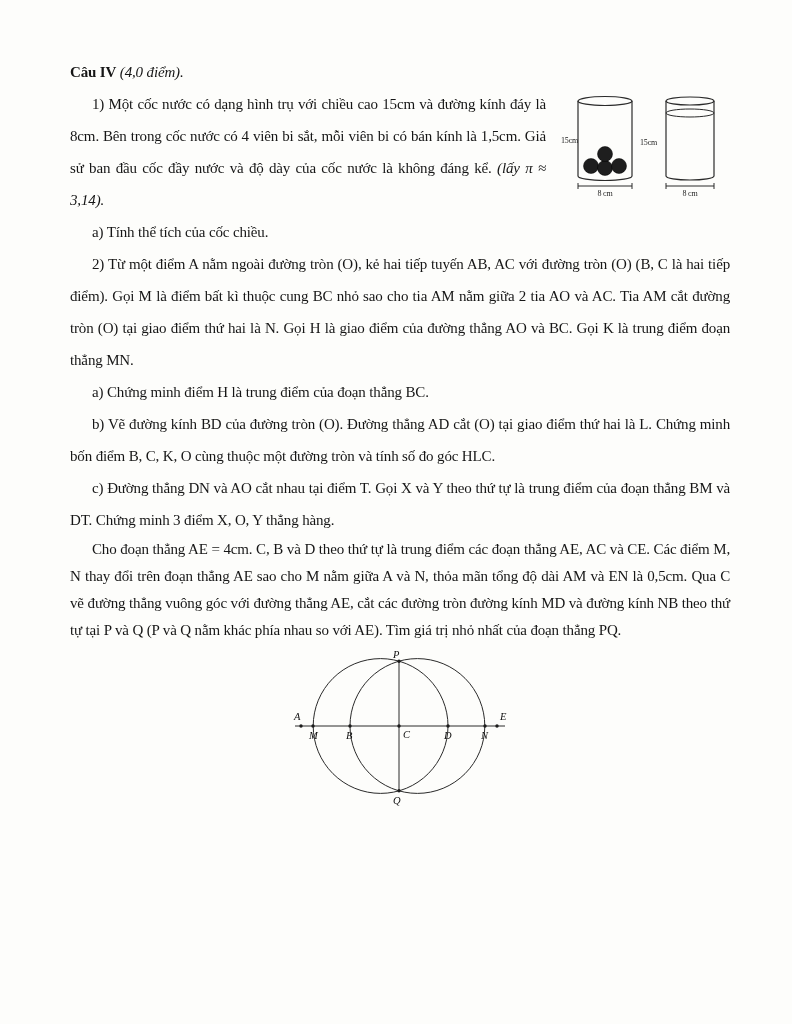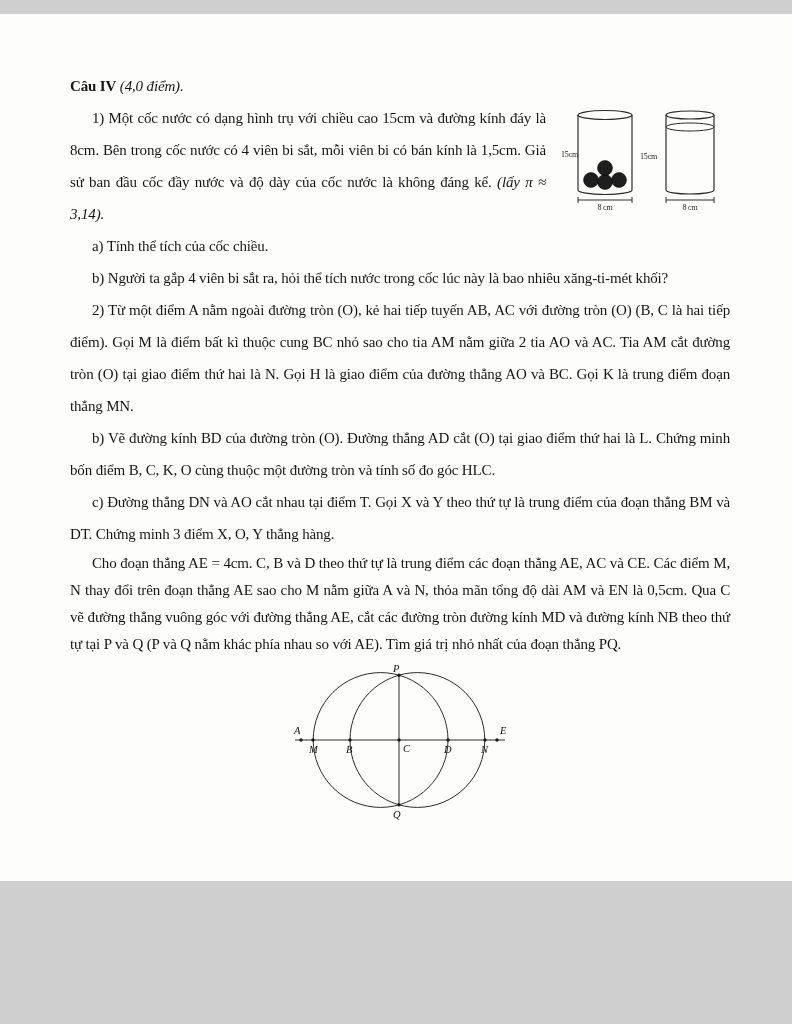--- a/index.html
+++ b/index.html
@@ -1,18 +1,18 @@
 <!DOCTYPE html>
 <html><head>
 <meta charset="utf-8">
 <style>
   * { box-sizing: border-box; }
   html,body { margin:0; padding:0; background:#cfcfcf; }
   .page {
-    width:792px; height:867px; margin:14px auto; background:#fdfdfb;
+    width:792px; height:1024px; margin:0 auto; background:#fdfdfb;
     position:relative; overflow:hidden; color:#161616;
     font-family:"Liberation Serif","DejaVu Serif",serif;
   }
   .content {
     position:absolute; left:70px; top:56px; width:660px;
     font-size:15px; letter-spacing:-0.15px; text-align:justify;
   }
   p { margin:0; text-indent:22px; }
   .s4 { line-height:32px; }
   .s5 { line-height:27px; }
@@ -64,22 +64,22 @@
         <line class="ln" x1="154" y1="91" x2="154" y2="97"></line>
         <line class="ln" x1="106" y1="94" x2="154" y2="94"></line>
         <text class="dlbl" x="130" y="104" text-anchor="middle">8 cm</text>
         <text class="dlbl" x="80" y="53">15cm</text>
       </svg>
     </div>
 
     <p class="s4"><span>1) Một cốc nước có dạng hình trụ với chiều cao 15cm và đường kính đáy là 8cm. Bên trong cốc nước có 4 viên bi sắt, mỗi viên bi có bán kính là 1,5cm. Giả sử ban đầu cốc đầy nước và độ dày của cốc nước là không đáng kể.</span> <span class="it">(lấy π ≈ 3,14).</span></p>
 
     <p class="s4">a) Tính thể tích của cốc chiều.</p>
-    <p class="s4">b) Người ta gắp 4 viên bi sắt ra, hỏi thể tích nước trong cốc lúc này là bao nhiêu xăng-ti-mét khối?</p>
     <p class="s4">2) Từ một điểm A nằm ngoài đường tròn (O), kẻ hai tiếp tuyến AB, AC với đường tròn (O) (B, C là hai tiếp điểm). Gọi M là điểm bất kì thuộc cung BC nhỏ sao cho tia AM nằm giữa 2 tia AO và AC. Tia AM cắt đường tròn (O) tại giao điểm thứ hai là N. Gọi H là giao điểm của đường thẳng AO và BC. Gọi K là trung điểm đoạn thẳng MN.</p>
+    <p class="s4">a) Chứng minh điểm H là trung điểm của đoạn thẳng BC.</p>
     <p class="s4">b) Vẽ đường kính BD của đường tròn (O). Đường thẳng AD cắt (O) tại giao điểm thứ hai là L. Chứng minh bốn điểm B, C, K, O cùng thuộc một đường tròn và tính số đo góc HLC.</p>
     <p class="s4">c) Đường thẳng DN và AO cắt nhau tại điểm T. Gọi X và Y theo thứ tự là trung điểm của đoạn thẳng BM và DT. Chứng minh 3 điểm X, O, Y thẳng hàng.</p>
 
 
     <p class="s5">Cho đoạn thẳng AE = 4cm. C, B và D theo thứ tự là trung điểm các đoạn thẳng AE, AC và CE. Các điểm M, N thay đổi trên đoạn thẳng AE sao cho M nằm giữa A và N, thỏa mãn tổng độ dài AM và EN là 0,5cm. Qua C vẽ đường thẳng vuông góc với đường thẳng AE, cắt các đường tròn đường kính MD và đường kính NB theo thứ tự tại P và Q (P và Q nằm khác phía nhau so với AE). Tìm giá trị nhỏ nhất của đoạn thẳng PQ.</p>
 
     <div class="geo-fig">
       <svg width="215" height="162" viewBox="0 0 215 162">
         <circle class="ln" cx="87.6" cy="78" r="67.4"></circle>
         <circle class="ln" cx="124.4" cy="78" r="67.4"></circle>

